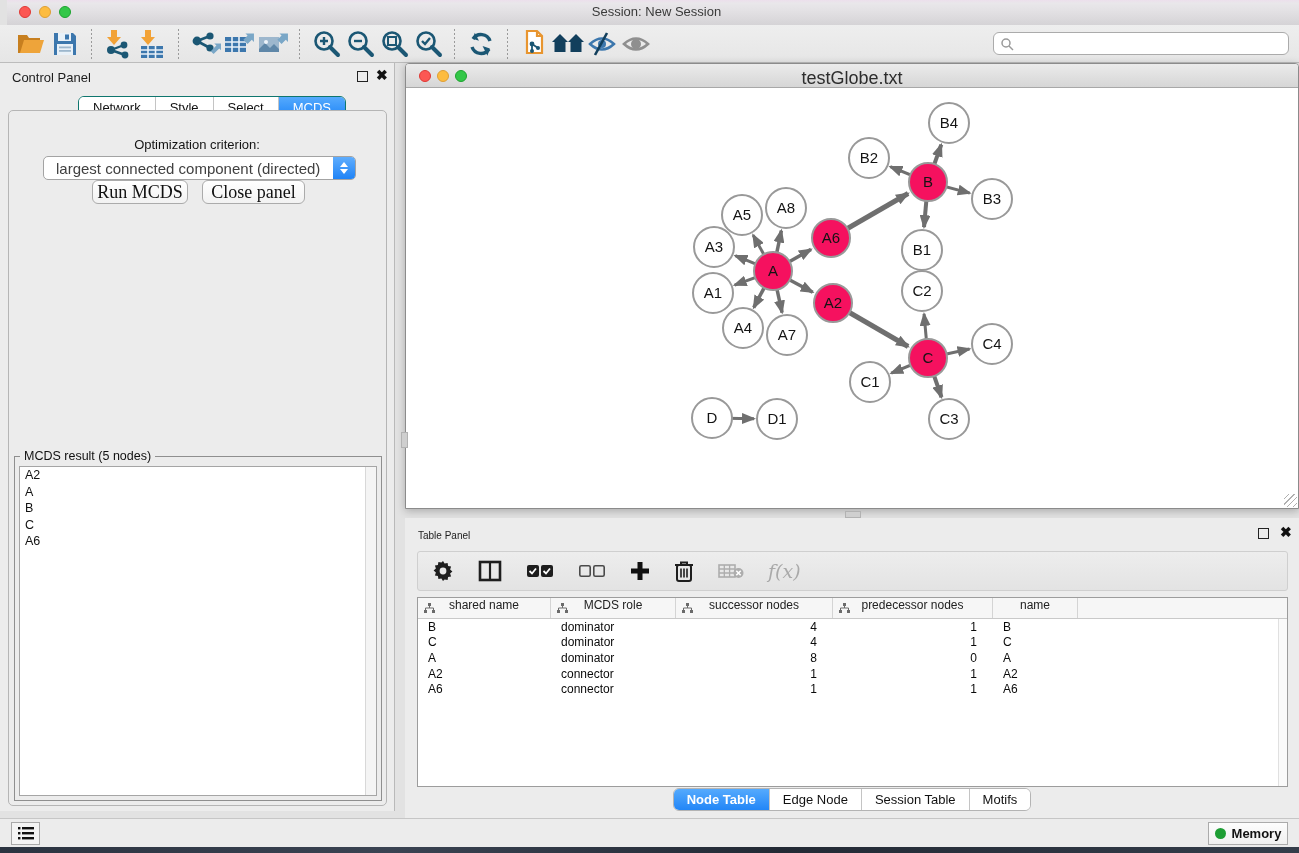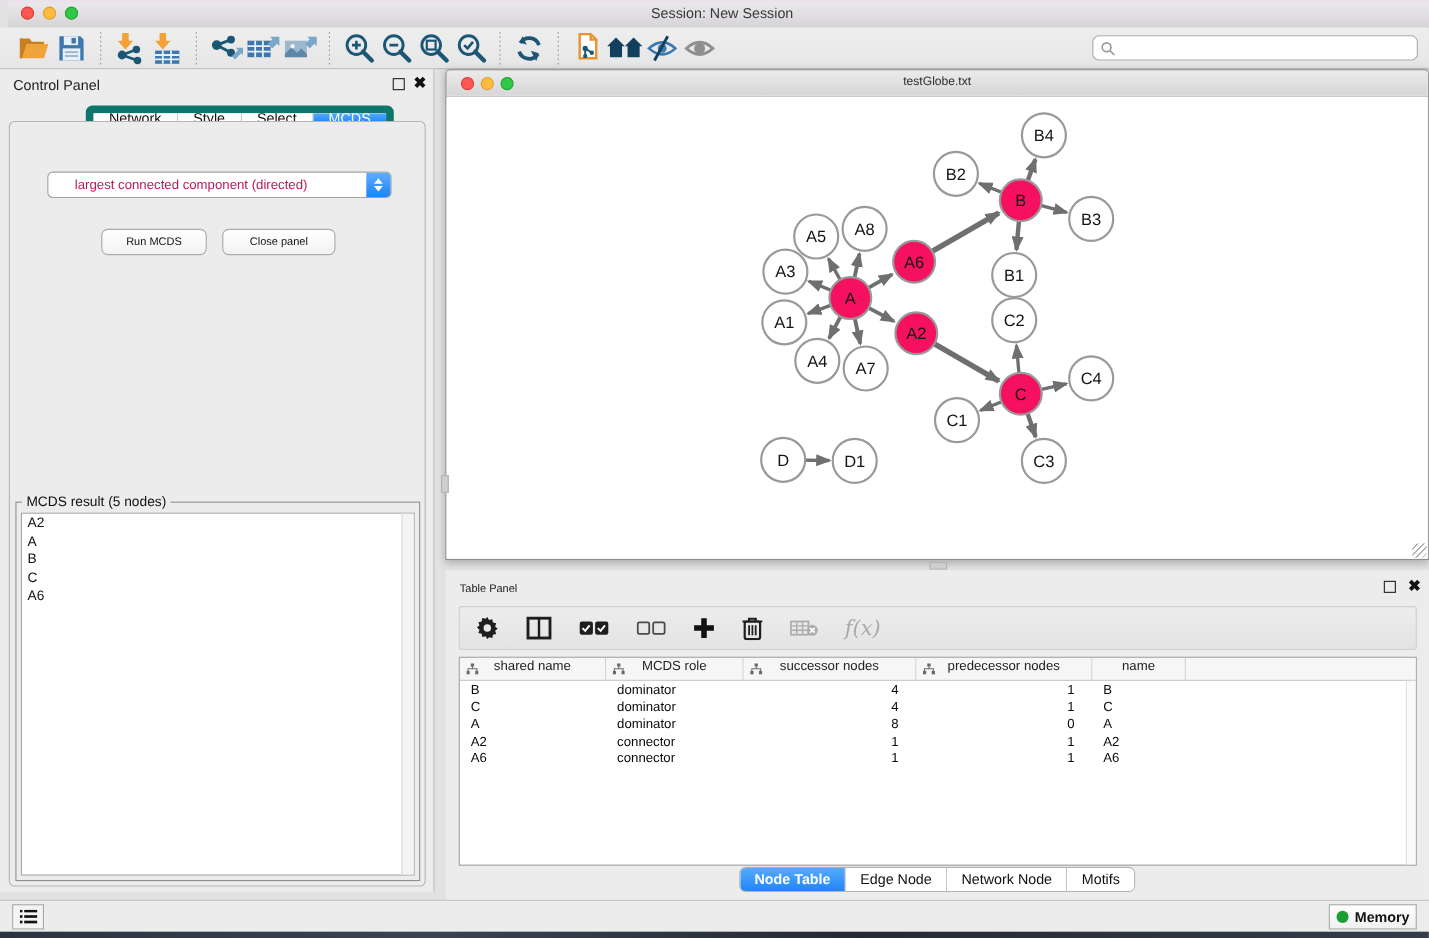--- a/index.html
+++ b/index.html
@@ -31,55 +31,55 @@
   
   .control-panel { position:absolute; left:0; top:63px; width:395px; height:748px;
     background:#ececec; border-right:1px solid #b9b9b9; }
   .cp-header { position:absolute; left:0; top:0; width:100%; height:26px; }
   .cp-title { position:absolute; left:12px; top:7px; font-size:13px; color:#1c1c1c; }
   .float-ico { position:absolute; top:8px; width:11px; height:11px; border:1.5px solid #222; }
   .close-ico { position:absolute; top:5px; font-size:14px; font-weight:bold; color:#111; line-height:14px; }
   .cp-header .float-ico { left:357px; } .cp-header .close-ico { left:376px; }
 
   .segmented { position:absolute; left:78px; top:33px; height:22px; display:flex;
-    border:7px solid #0f766e; border-radius:6px; overflow:hidden; background:#fff; }
+    border:1px solid #0f766e; border-radius:6px; overflow:hidden; background:#fff; }
   .seg { padding:0 14px; font-size:13px; color:#111; display:flex; align-items:center;
     border-right:1px solid #c4c4c4; background:#fff; }
   .seg:last-child { border-right:none; }
   .seg.active { background:linear-gradient(#55aafd,#2286f7); color:#fff; }
 
   .cp-container { position:absolute; left:8px; top:47px; width:379px; height:696px;
     border:1px solid #b5b5b5; border-radius:5px; background:#ececec; }
   .opt-label { position:absolute; left:0; top:74px; width:100%; text-align:center; font-size:13px; color:#141414; }
   .dropdown { position:absolute; left:43px; top:93px; width:313px; height:24px; background:#fff;
     border:1px solid #a3a3a3; border-radius:5px; display:flex; align-items:center; }
-  .dropdown .dd-text { flex:1; font-size:12px; color:#be185d; padding-left:24px; white-space:nowrap; overflow:hidden; }
+  .dropdown .dd-text { flex:1; font-size:15px; color:#404040; padding-left:12px; white-space:nowrap; overflow:hidden; }
   .dd-stepper { width:22px; height:22px; border-radius:0 4px 4px 0; background:linear-gradient(#5fadfd,#1f83f6);
     display:flex; flex-direction:column; align-items:center; justify-content:center; gap:2px; }
   .dd-stepper .up { width:0; height:0; border-left:4px solid transparent; border-right:4px solid transparent; border-bottom:5px solid #fff; }
   .dd-stepper .down { width:0; height:0; border-left:4px solid transparent; border-right:4px solid transparent; border-top:5px solid #fff; }
-  .cp-btn { position:absolute; top:145px; height:24px; background:linear-gradient(#ffffff,#f2f2f2);
-    border:1px solid #ababab; border-radius:6px; font-size:10px; color:#111;
-    display:flex; align-items:center; justify-content:center; font-family:Liberation Sans, sans-serif; }
+  .cp-btn { position:absolute; top:117px; height:24px; background:linear-gradient(#ffffff,#f2f2f2);
+    border:1px solid #ababab; border-radius:6px; font-size:18px; color:#111;
+    display:flex; align-items:center; justify-content:center; font-family:Liberation Serif, serif; }
   .btn-run { left:92px; width:96px; } .btn-close { left:202px; width:103px; }
 
   .mcds-box { position:absolute; left:14px; top:393px; width:368px; height:345px; border:1px solid #8f8f8f; }
   .mcds-legend { position:absolute; left:5px; top:-8px; background:#ececec; padding:0 4px; font-size:12.5px; color:#111; }
   .mcds-list { position:absolute; left:4px; top:9px; right:4px; bottom:4px; background:#fff; border:1px solid #a5a5a5; }
   .mcds-scroll { position:absolute; right:0; top:0; width:11px; height:100%; background:#f4f4f4; border-left:1px solid #d8d8d8; }
   .mcds-item { font-size:12.5px; color:#111; padding:1px 5px; line-height:14.5px; }
 
   
   .net-window { position:absolute; left:405px; top:63px; width:894px; height:446px;
     border:1px solid #8b8b8b; border-radius:4px 4px 0 0; box-shadow:0 2px 8px rgba(0,0,0,.25); background:#fff; }
   .net-titlebar { position:absolute; left:0; top:0; width:100%; height:24px; border-radius:3px 3px 0 0;
     background:linear-gradient(#ebebeb,#d6d6d6); border-bottom:1px solid #a8a8a8; }
   .net-titlebar .traffic { top:6px; }
   .net-titlebar .t-red { left:13px; } .net-titlebar .t-yellow { left:31px; } .net-titlebar .t-green { left:49px; }
-  .net-title { position:absolute; left:0; right:0; top:4px; text-align:center; font-size:11px; color:#2d2d2d; }
+  .net-title { position:absolute; left:0; right:0; top:4px; text-align:center; font-size:18px; color:#2d2d2d; }
   .net-canvas { position:absolute; left:0; top:25px; right:0; bottom:0; background:#fff; overflow:hidden; }
   .resize-grip { position:absolute; right:1px; bottom:1px; width:13px; height:13px;
     background:repeating-linear-gradient(135deg, transparent 0 3px, #b0b0b0 3px 4px); }
 
   .grip-v { position:absolute; left:401px; top:432px; width:7px; height:16px; background:#cfcfcf; border:1px solid #b2b2b2; }
   .grip-h { position:absolute; left:845px; top:511px; width:16px; height:7px; background:#cfcfcf; border:1px solid #b2b2b2; }
 
   
   .table-panel { position:absolute; left:405px; top:518px; width:894px; height:300px; background:#ececec; }
   .tp-header { position:absolute; left:0; top:0; width:100%; height:28px; }
@@ -278,20 +278,21 @@
     <span class="float-ico"></span>
     <span class="close-ico">✖</span>
   </div>
   <div class="segmented" id="cp-tabs">
       <div class="seg">Network</div>
       <div class="seg">Style</div>
       <div class="seg">Select</div>
       <div class="seg active">MCDS</div>
     </div>
   <div class="cp-container"></div>
+  <div class="opt-label">Optimization criterion:</div>
   <div class="dropdown">
     <span class="dd-text">largest connected component (directed)</span>
     <span class="dd-stepper">
         <span class="up"></span>
         <span class="down"></span>
       </span>
   </div>
   <div class="cp-btn btn-run">Run MCDS</div>
   <div class="cp-btn btn-close">Close panel</div>
   <div class="mcds-box">
@@ -566,21 +567,21 @@
           <div class="dt-cell" style="width: 160px; text-align: right; padding-right: 16px;">1</div>
           <div class="dt-cell" style="width: 85px; text-align: left; padding-left: 10px;">A6</div>
         </div>
       </div>
     <div class="dt-scroll"></div>
   </div>
   <div class="tp-tabs">
     <div class="tp-tabgroup" id="tp-tabgroup">
         <div class="tp-tab active">Node Table</div>
         <div class="tp-tab">Edge Node</div>
-        <div class="tp-tab">Network Node</div>
+        <div class="tp-tab">Session Table</div>
         <div class="tp-tab">Motifs</div>
       </div>
   </div>
 </div>
 
 <div class="statusbar">
   <div class="list-btn">
     <svg width="16" height="13" viewBox="0 0 16 13">
         <g fill="#111">
           <rect x="0" y="0" width="2.4" height="2.4"></rect>

